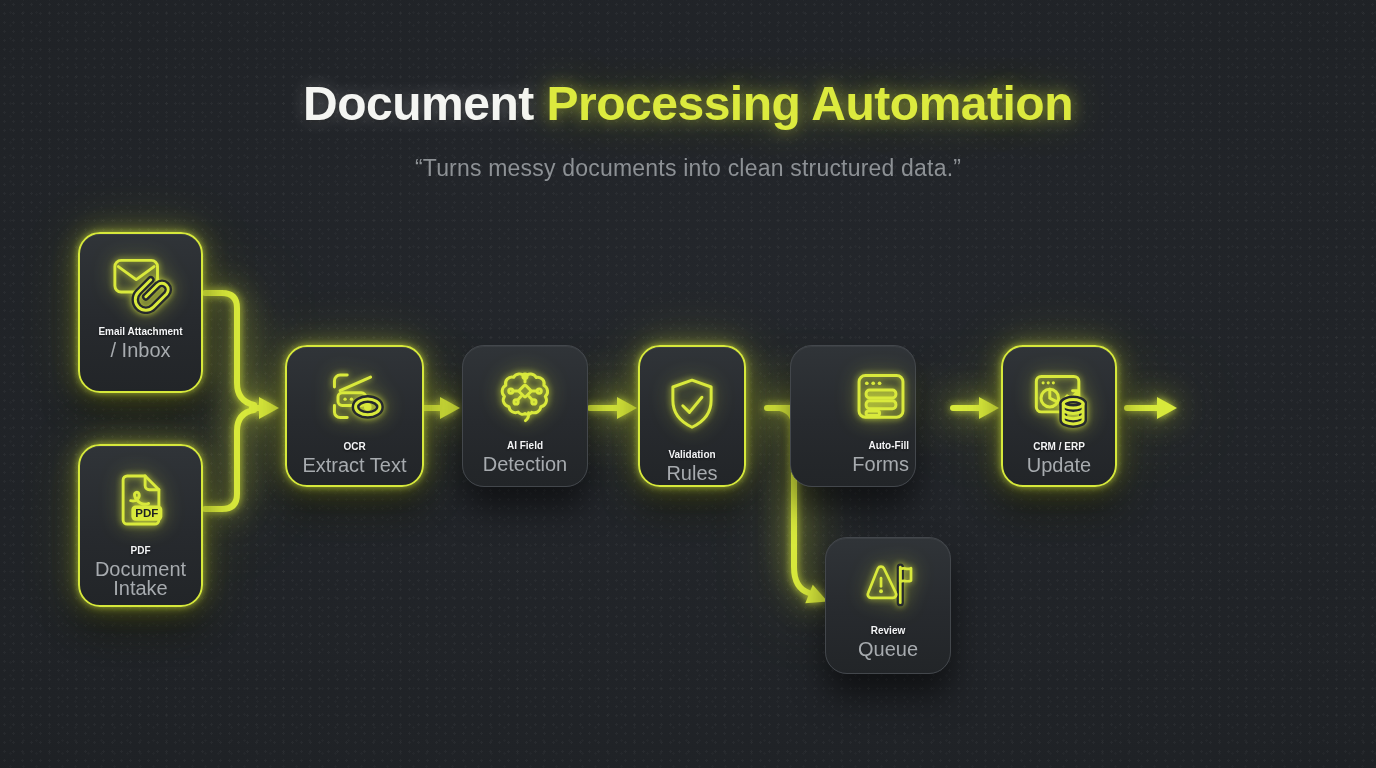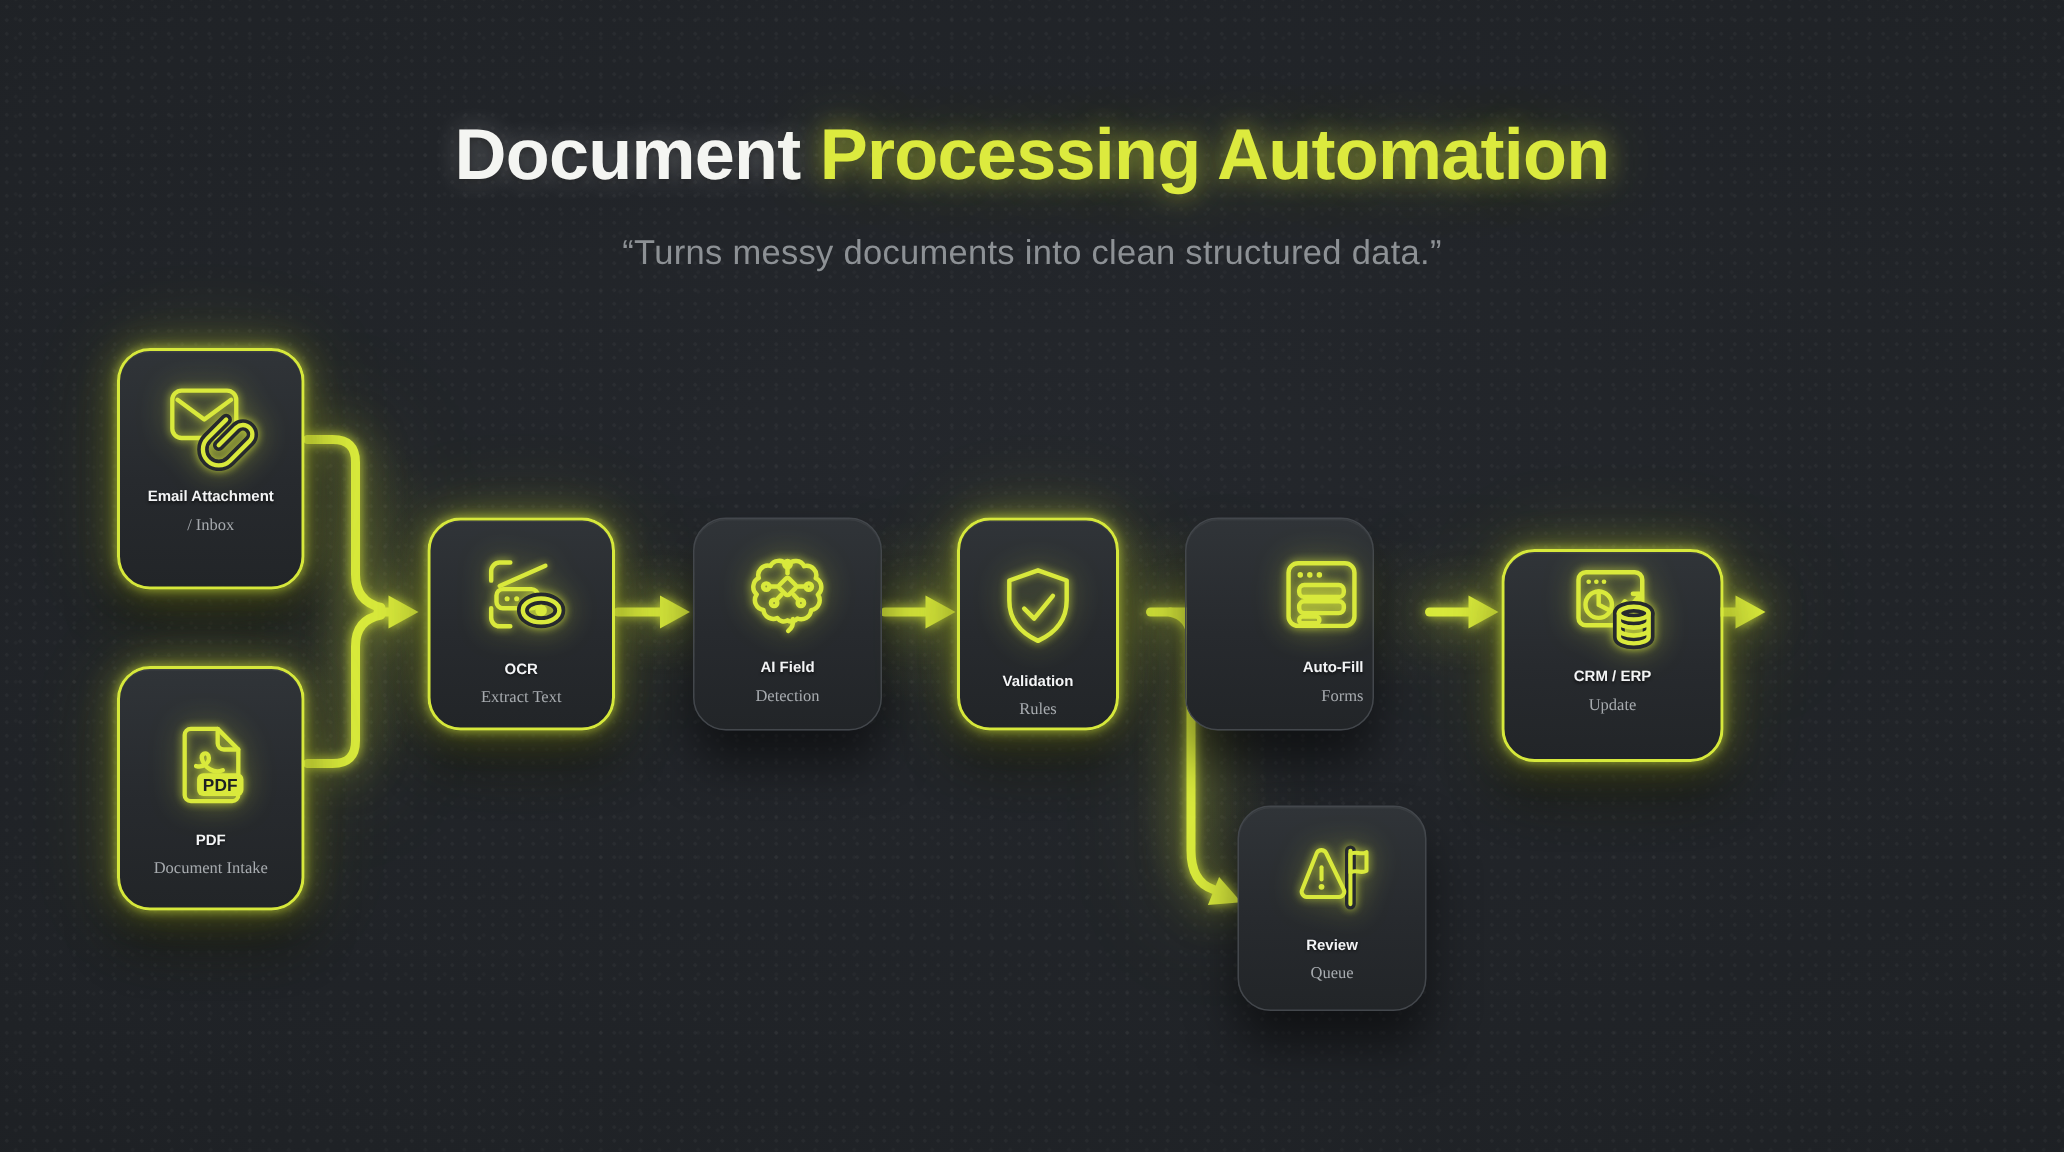--- a/index.html
+++ b/index.html
@@ -48,30 +48,30 @@
 
   .node-icon svg{display:block;fill:none;stroke:#d9e93c;stroke-width:2.1;
     stroke-linecap:round;stroke-linejoin:round;
     filter:drop-shadow(0 0 3px rgba(217,234,60,.8)) drop-shadow(0 0 10px rgba(217,234,60,.4));}
   .halo{stroke:#26292d !important;stroke-width:5.6 !important;}
   .fillacc{fill:#d9e93c;stroke:none;}
   .rowfill{fill:rgba(217,233,60,.26);}
 
   .node-title{font-size:10px;font-weight:700;color:#f3f4f6;line-height:19px;text-align:center;
     text-shadow:0 1px 2px rgba(0,0,0,.6);padding:0 6px;}
-  .node-sub{font-size:11px;font-weight:400;color:#a7abaf;line-height:19px;text-align:center;padding:0 6px;font-family:Liberation Serif, serif;}
+  .node-sub{font-size:20px;font-weight:400;color:#a7abaf;line-height:19px;text-align:center;padding:0 6px;}
 
   
   .n-email{left:78px;top:232px;width:125px;height:161px;padding-top:14px;}
   .n-pdf{left:78px;top:444px;width:125px;height:163px;padding-top:14px;justify-content:center;}
-  .n-ocr{left:285px;top:345px;width:125px;height:142px;padding-top:16px;}
+  .n-ocr{left:285px;top:345px;width:139px;height:142px;padding-top:16px;}
   .n-ai{left:462px;top:345px;width:126px;height:142px;padding-top:16px;}
   .n-val{left:638px;top:345px;width:108px;height:142px;padding-top:24px;}
   .n-fill{left:790px;top:345px;width:126px;height:142px;padding-top:16px;align-items:flex-end;}
-  .n-crm{left:1001px;top:345px;width:148px;height:142px;margin-top:21px;}
+  .n-crm{left:1001px;top:345px;width:116px;height:142px;padding-top:16px;}
   .n-audit{left:1180px;top:345px;width:124px;height:142px;padding-top:16px;}
   .n-review{left:825px;top:537px;width:126px;height:137px;padding-top:15px;}
   .n-email .node-title,.n-pdf .node-title{margin-top:8px;}
   .flowpad{margin-top:6px;}
 </style>
 </head>
 <body>
 
 <div class="page">
   <div class="noise"></div>

